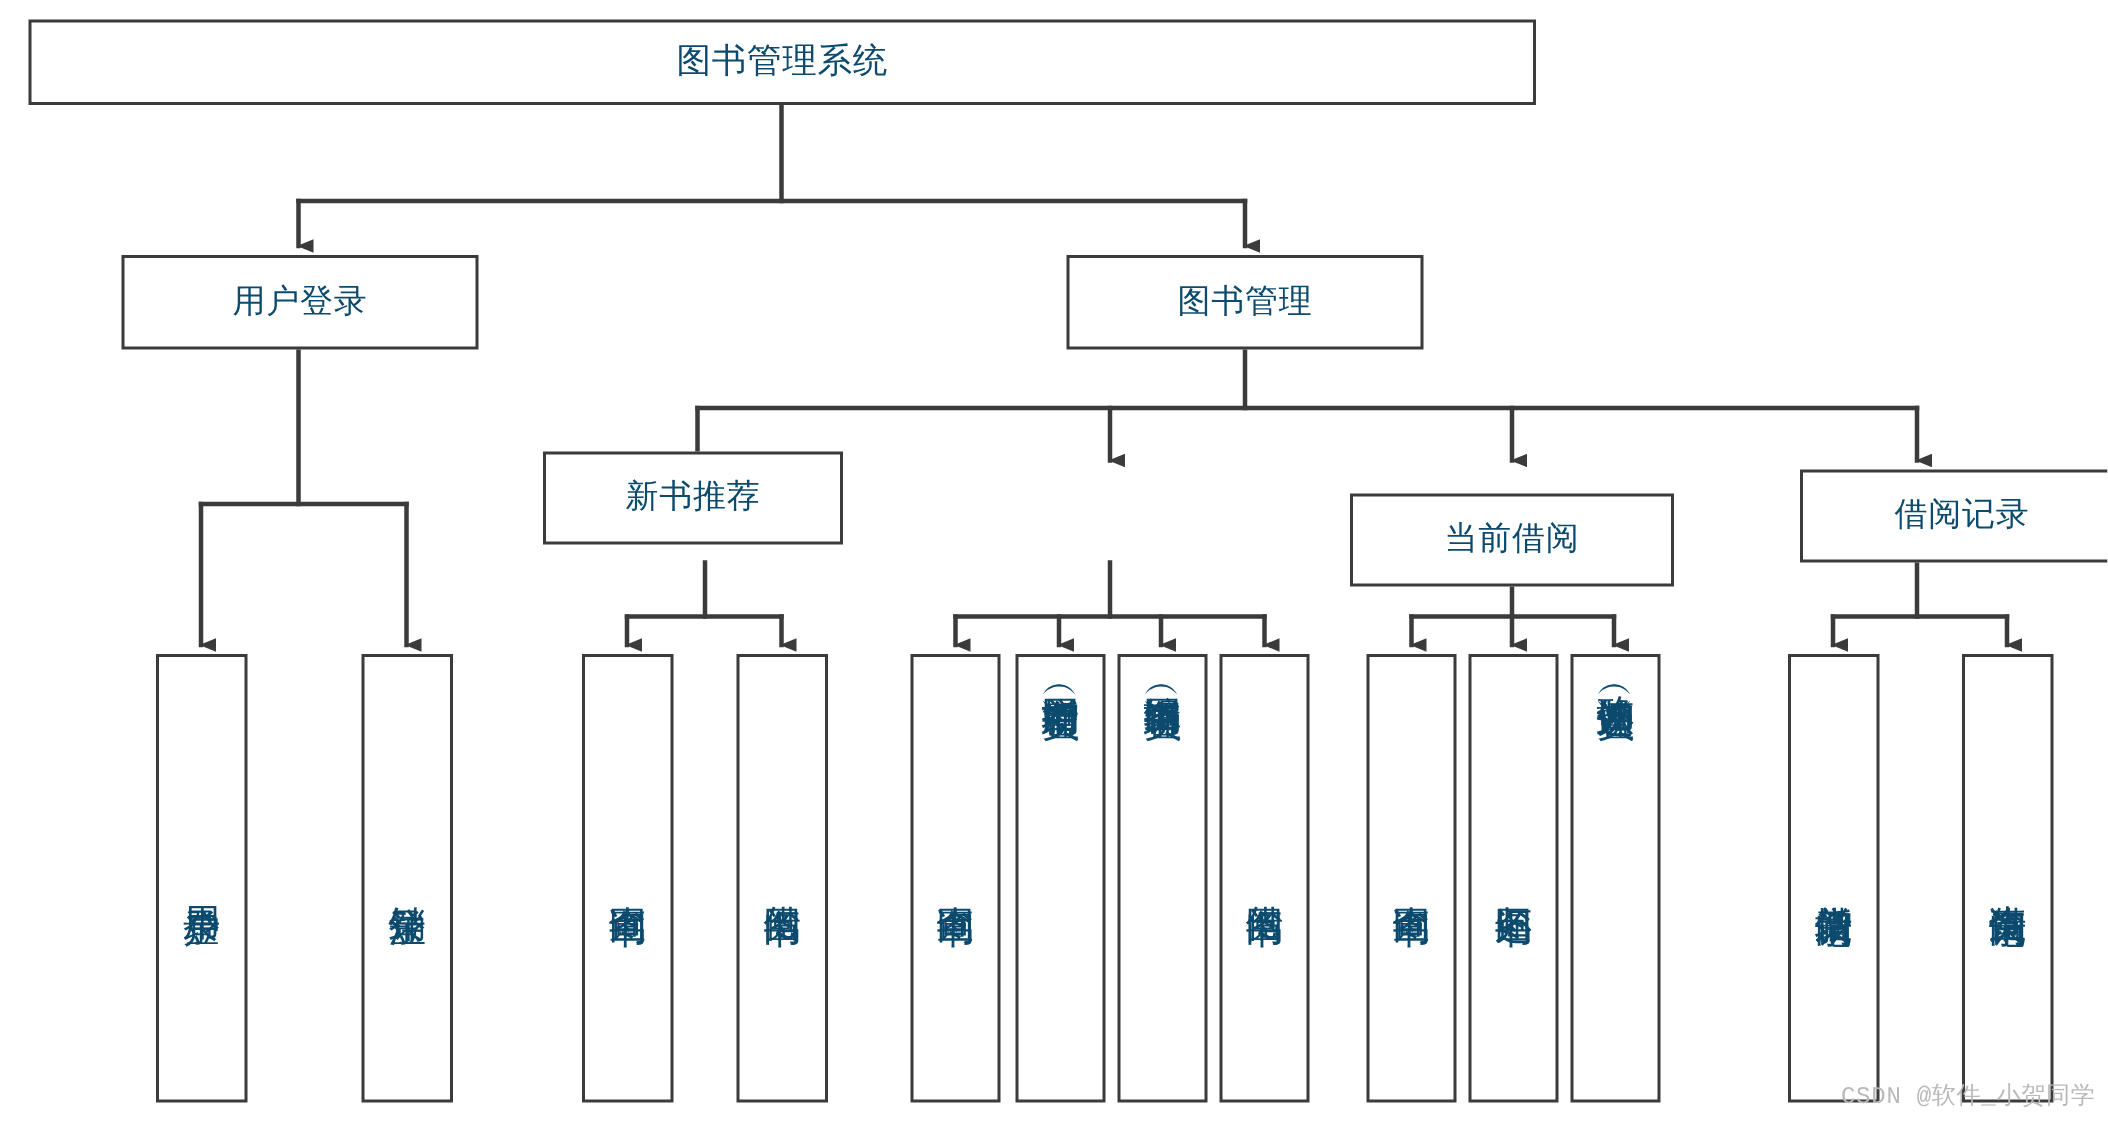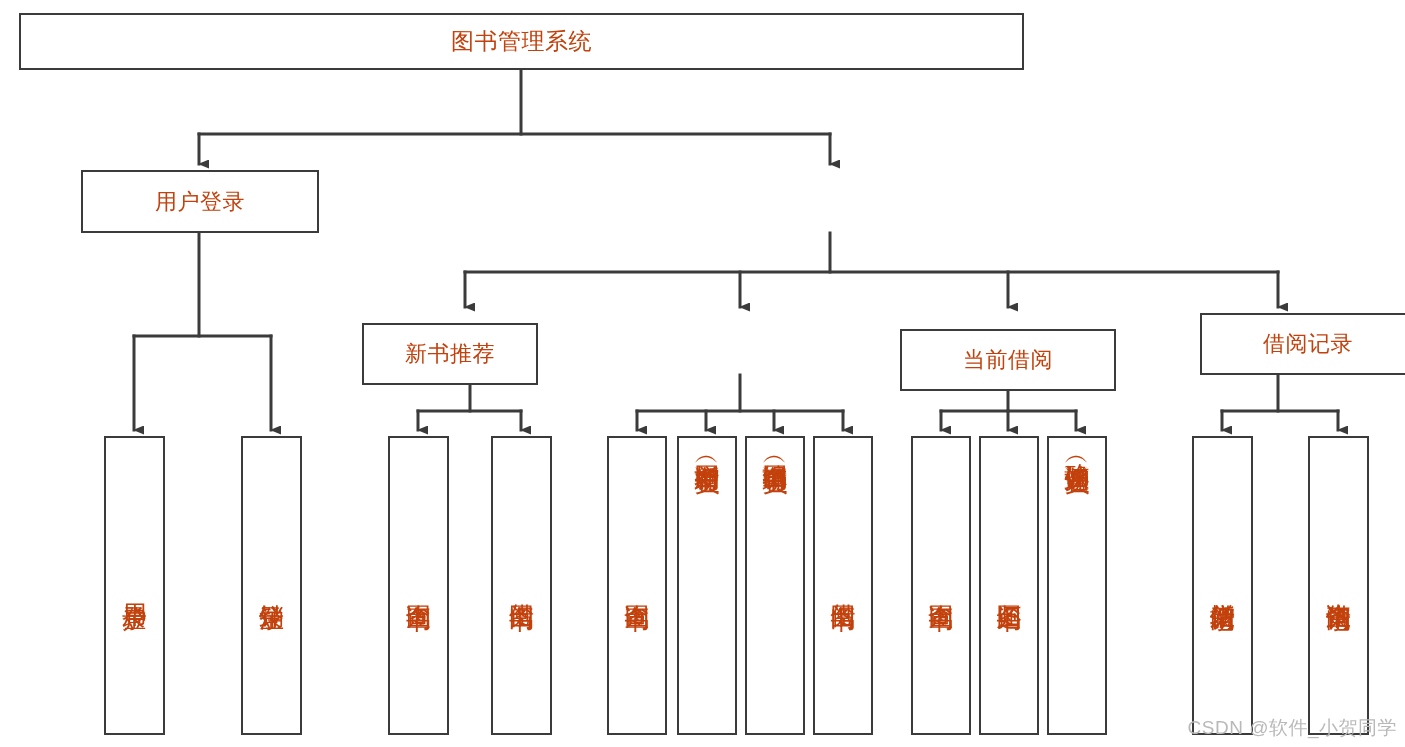--- a/index.html
+++ b/index.html
@@ -27,21 +27,21 @@
     pointer-events: none;
   }
   .node {
     position: absolute;
     box-sizing: border-box;
     background: #ffffff;
     border: 2px solid #3b3b3b;
     display: flex;
     align-items: center;
     justify-content: center;
-    color: #c2410c;
+    color: #0c4a6e;
   }
   .node .label {
     display: block;
     text-align: center;
     line-height: 1.18;
     letter-spacing: 0.5px;
   }
   
   .node.horiz .label {
     writing-mode: horizontal-tb;
@@ -62,25 +62,25 @@
     white-space: nowrap;
   }
   .node.vert.center-v {
     align-items: center;
     padding-top: 0;
   }
   #watermark {
     position: absolute;
     right: 8px;
     bottom: 6px;
-    font-size: 19px;
+    font-size: 16px;
     color: #b9b9b9;
     letter-spacing: 0.5px;
     white-space: nowrap;
-    font-family: Liberation Sans, sans-serif;
+    font-family: Liberation Mono, monospace;
     text-align: center;
   }
 </style>
 </head>
 <body>
 
 <div id="diagram-root">
 
   <svg id="edge-layer" viewBox="0 0 1405 747" width="1405" height="747">
     <defs>
@@ -134,22 +134,25 @@
     </g>
   </svg>
 
   <div class="node horiz root" style="left:19px; top:13px; width:1005px; height:57px;">
     <span class="label">图书管理系统</span>
   </div>
 
   <div class="node horiz" style="left:81px; top:170px; width:238px; height:63px;">
     <span class="label">用户登录</span>
   </div>
-
-  <div class="node horiz" style="left:362px; top:323px; width:176px; height:62px;">
+  <div class="node horiz" style="left:711px; top:170px; width:238px; height:63px;">
+    <span class="label">图书管理</span>
+  </div>
+
+  <div class="node horiz" style="left:362px; top:301px; width:200px; height:62px;">
     <span class="label">新书推荐</span>
   </div>
   <div class="node horiz" style="left:900px; top:313px; width:216px; height:62px;margin-top:16px;">
     <span class="label">当前借阅</span>
   </div>
   <div class="node horiz" style="left:1200px; top:313px; width:216px; height:62px;">
     <span class="label">借阅记录</span>
   </div>
 
   <div class="node vert center-v" style="left:104px; top:436px; width:61px; height:299px;">

